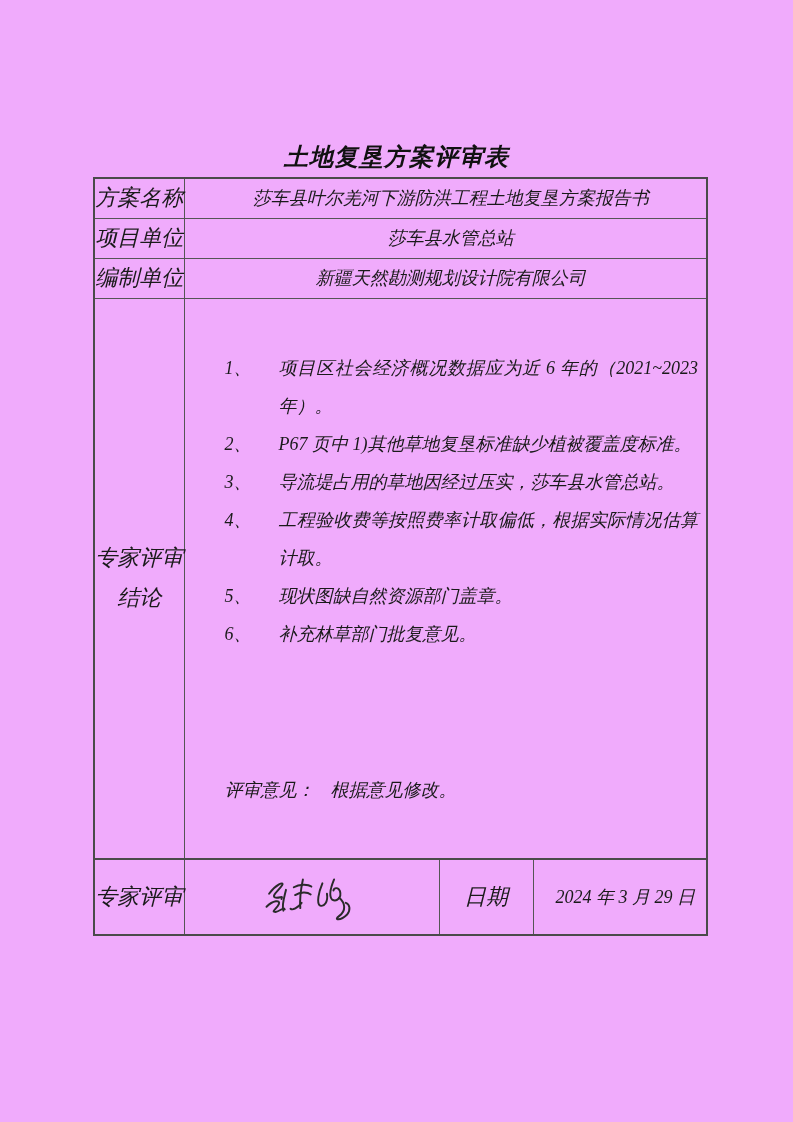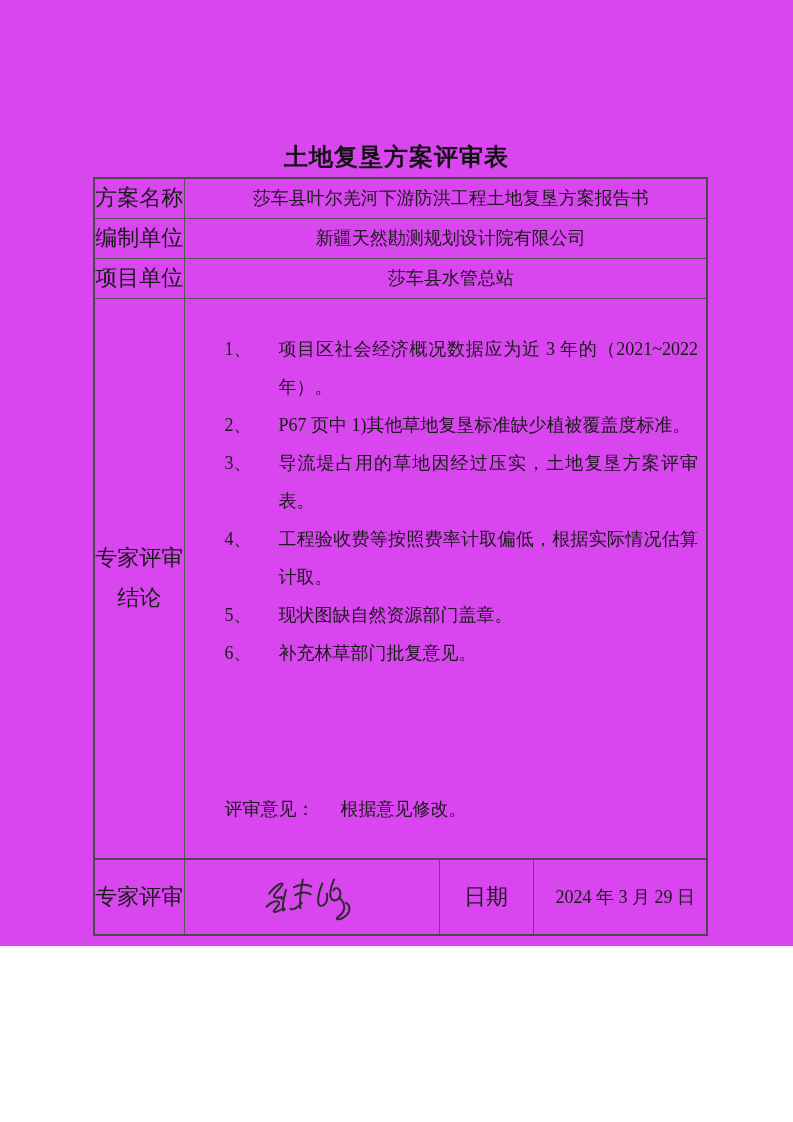--- a/index.html
+++ b/index.html
@@ -4,23 +4,24 @@
 <style>
   * { margin: 0; padding: 0; box-sizing: border-box; }
   html, body { background: #ffffff; }
   body {
     font-family: "Liberation Serif", "DejaVu Serif", serif;
     color: #1a1a1a;
   }
   .page {
     position: relative;
     width: 793px;
-    height: 946px;
-    background: #d946ef;
+    height: 1122px;
+    background: #f0abfc;
     overflow: hidden;
+    font-style: italic;
   }
   .doc-title {
     position: absolute;
     top: 141px;
     left: 0;
     width: 100%;
     text-align: center;
     font-size: 24px;
     font-weight: bold;
     letter-spacing: 1px;
@@ -67,21 +68,21 @@
     line-height: 38px;
     font-size: 18px;
   }
   .review-item .item-num { text-align: left; }
   .review-item .item-text { text-align: justify; }
   .opinion-line {
     margin-top: 118px;
     line-height: 38px;
     font-size: 18px;
   }
-  .opinion-line .opinion-label { margin-right: 26px; }
+  .opinion-line .opinion-label { margin-right: 16px; }
 
   td.sig-cell { text-align: center; vertical-align: middle; }
   .sig-svg { display: inline-block; vertical-align: middle; }
 </style>
 </head>
 <body>
 
 <div class="page">
 
   <div class="doc-title">土地复垦方案评审表</div>
@@ -94,49 +95,49 @@
       <col style="width:174px">
     </colgroup>
 
     <tbody>
         <tr class="row-small">
       <td class="label-cell">方案名称</td>
       <td class="value-cell" colspan="3">莎车县叶尔羌河下游防洪工程土地复垦方案报告书</td>
     </tr>
 
     <tr class="row-small">
-      <td class="label-cell">编制单位</td>
-      <td class="value-cell" colspan="3">新疆天然勘测规划设计院有限公司</td>
+      <td class="label-cell">项目单位</td>
+      <td class="value-cell" colspan="3">莎车县水管总站</td>
     </tr>
 
     <tr class="row-small">
-      <td class="label-cell">项目单位</td>
-      <td class="value-cell" colspan="3">莎车县水管总站</td>
+      <td class="label-cell">编制单位</td>
+      <td class="value-cell" colspan="3">新疆天然勘测规划设计院有限公司</td>
     </tr>
 
     <tr class="row-big">
       <td class="label-cell">
         <div class="review-label">
           <div>专家评审</div>
           <div>结论</div>
         </div>
       </td>
       <td class="review-cell" colspan="3">
 
         <div class="review-item">
           <span class="item-num">1、</span>
-          <span class="item-text">项目区社会经济概况数据应为近 3 年的（2021~2022 年）。</span>
+          <span class="item-text">项目区社会经济概况数据应为近 6 年的（2021~2023 年）。</span>
         </div>
         <div class="review-item">
           <span class="item-num">2、</span>
           <span class="item-text">P67 页中 1)其他草地复垦标准缺少植被覆盖度标准。</span>
         </div>
         <div class="review-item">
           <span class="item-num">3、</span>
-          <span class="item-text">导流堤占用的草地因经过压实，土地复垦方案评审表。</span>
+          <span class="item-text">导流堤占用的草地因经过压实，莎车县水管总站。</span>
         </div>
         <div class="review-item">
           <span class="item-num">4、</span>
           <span class="item-text">工程验收费等按照费率计取偏低，根据实际情况估算计取。</span>
         </div>
         <div class="review-item">
           <span class="item-num">5、</span>
           <span class="item-text">现状图缺自然资源部门盖章。</span>
         </div>
         <div class="review-item">

